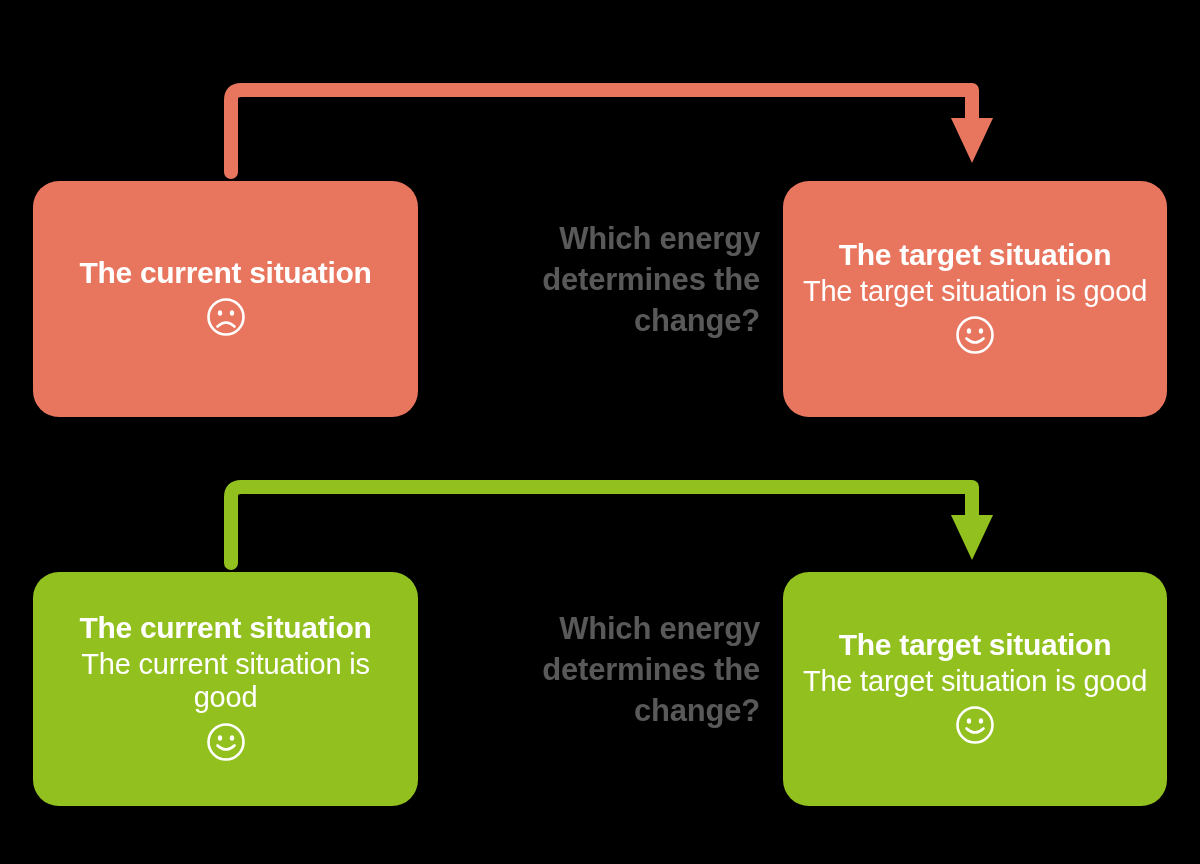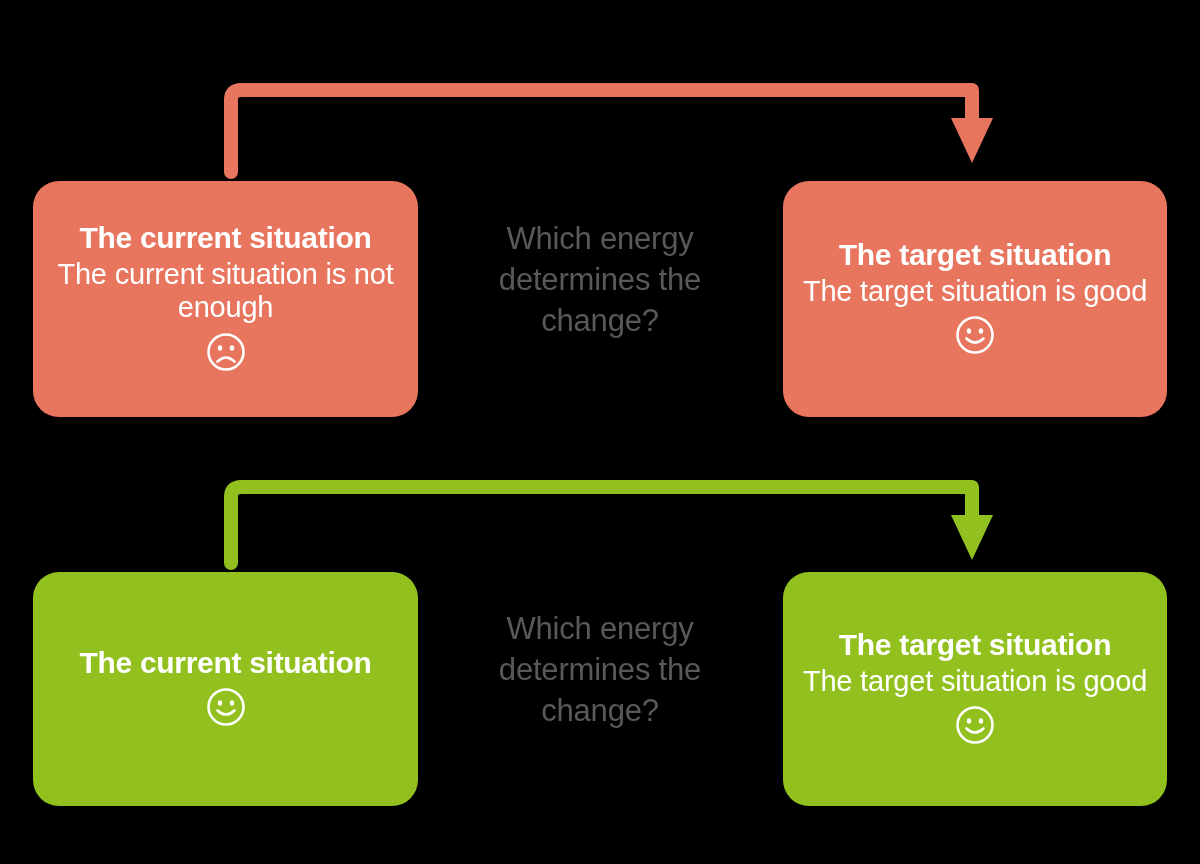--- a/index.html
+++ b/index.html
@@ -68,23 +68,23 @@
   #card-top-right  { left: 783px; top: 181px; width: 384px; height: 236px; }
   
   #card-bottom-left  { left: 33px;  top: 572px; width: 385px; height: 234px; }
   
   #card-bottom-right { left: 783px; top: 572px; width: 384px; height: 234px; }
 
   
   .question {
     position: absolute;
     width: 320px;
-    text-align: center;
+    text-align: right;
     font-size: 31px;
-    font-weight: 400;
+    font-weight: 700;
     line-height: 1.33;
     letter-spacing: -0.2px;
     color: #595959;
   }
   #question-top    { left: 440px; top: 218px; }
   #question-bottom { left: 440px; top: 608px; }
 </style>
 </head>
 <body>
 
@@ -98,21 +98,20 @@
     </g>
 
     <g>
       <path d="M 231 563 L 231 497 Q 231 487 241 487 L 972 487 L 972 521" fill="none" stroke="#92C01F" stroke-width="14" stroke-linecap="round" stroke-linejoin="round"></path>
       <polygon points="951,515 993,515 972,560" fill="#92C01F"></polygon>
     </g>
   </svg>
 
   <div class="card" id="card-top-left" style="background:#E8765F;">
     <div class="card-title">The current situation</div>
-    <div class="card-body">The current situation is not enough</div>
     <svg class="face" width="42" height="42" viewBox="0 0 42 42">
       <circle cx="21" cy="21" r="17.5" fill="none" stroke="#ffffff" stroke-width="2.6"></circle>
       <ellipse cx="15" cy="17" rx="2.2" ry="2.8" fill="#ffffff"></ellipse>
       <ellipse cx="27" cy="17" rx="2.2" ry="2.8" fill="#ffffff"></ellipse>
       <path d="M 12.5 30.5 Q 21 22.5 29.5 30.5" fill="none" stroke="#ffffff" stroke-width="2.6" stroke-linecap="round"></path>
     </svg>
   </div>
 
   <div class="question" id="question-top">Which energy determines the change?</div>
 
@@ -122,20 +121,21 @@
     <svg class="face" width="42" height="42" viewBox="0 0 42 42">
       <circle cx="21" cy="21" r="17.5" fill="none" stroke="#ffffff" stroke-width="2.6"></circle>
       <ellipse cx="15" cy="17" rx="2.2" ry="2.8" fill="#ffffff"></ellipse>
       <ellipse cx="27" cy="17" rx="2.2" ry="2.8" fill="#ffffff"></ellipse>
       <path d="M 12.5 24.5 Q 21 32.5 29.5 24.5" fill="none" stroke="#ffffff" stroke-width="2.6" stroke-linecap="round"></path>
     </svg>
   </div>
 
   <div class="card" id="card-bottom-left" style="background:#92C01F;">
     <div class="card-title">The current situation</div>
+    <div class="card-body">The current situation is good</div>
     <svg class="face" width="42" height="42" viewBox="0 0 42 42">
       <circle cx="21" cy="21" r="17.5" fill="none" stroke="#ffffff" stroke-width="2.6"></circle>
       <ellipse cx="15" cy="17" rx="2.2" ry="2.8" fill="#ffffff"></ellipse>
       <ellipse cx="27" cy="17" rx="2.2" ry="2.8" fill="#ffffff"></ellipse>
       <path d="M 12.5 24.5 Q 21 32.5 29.5 24.5" fill="none" stroke="#ffffff" stroke-width="2.6" stroke-linecap="round"></path>
     </svg>
   </div>
 
   <div class="question" id="question-bottom">Which energy determines the change?</div>
 

